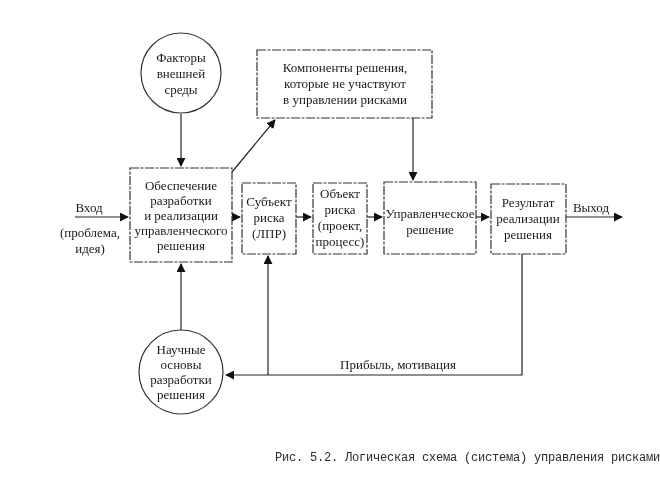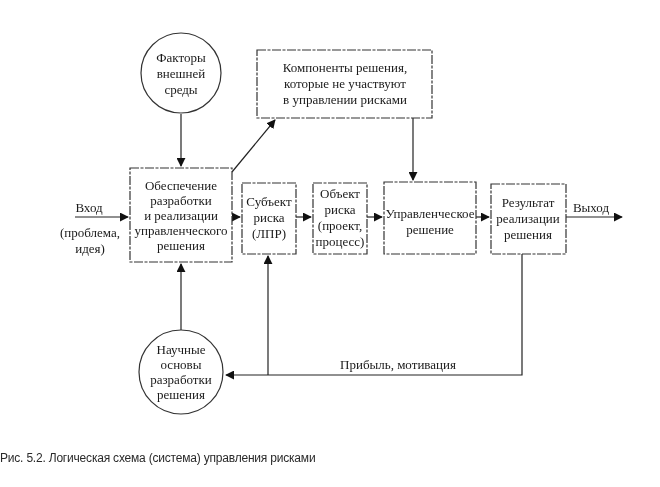--- a/index.html
+++ b/index.html
@@ -1,19 +1,19 @@
 <!DOCTYPE html>
 <html><head>
 <meta charset="utf-8">
 <style>
   html, body { margin: 0; padding: 0; background: #ffffff; }
   body { width: 660px; height: 487px; position: relative; overflow: hidden; font-family: "Liberation Serif", "DejaVu Serif", serif; color: #1a1a1a; }
   svg.diagram { position: absolute; left: 0; top: 0; width: 660px; height: 487px; }
   .node-text { font-family: "Liberation Serif", "DejaVu Serif", serif; font-size: 13px; fill: #1a1a1a; text-anchor: middle; }
-  .caption { position: absolute; left: 0; width: 660px; top: 451px; text-align: left; font-family: Liberation Sans, sans-serif; font-size: 12px; color: #2a2a2a; letter-spacing: -0.2px; }
+  .caption { position: absolute; left: 0; width: 660px; top: 451px; text-align: right; font-family: Liberation Mono, monospace; font-size: 12px; color: #2a2a2a; letter-spacing: -0.2px; }
   .box { fill: #ffffff; stroke: #333; stroke-width: 1.2; stroke-dasharray: 9 1.5 3 1.5; }
   .circ { fill: #ffffff; stroke: #333; stroke-width: 1.2; }
   .line { stroke: #222; stroke-width: 1.2; fill: none; }
   .arrowhead { fill: #111; }
 </style>
 </head>
 <body>
 
 <svg class="diagram" viewBox="0 0 660 487" xmlns="http://www.w3.org/2000/svg">
   <defs>

